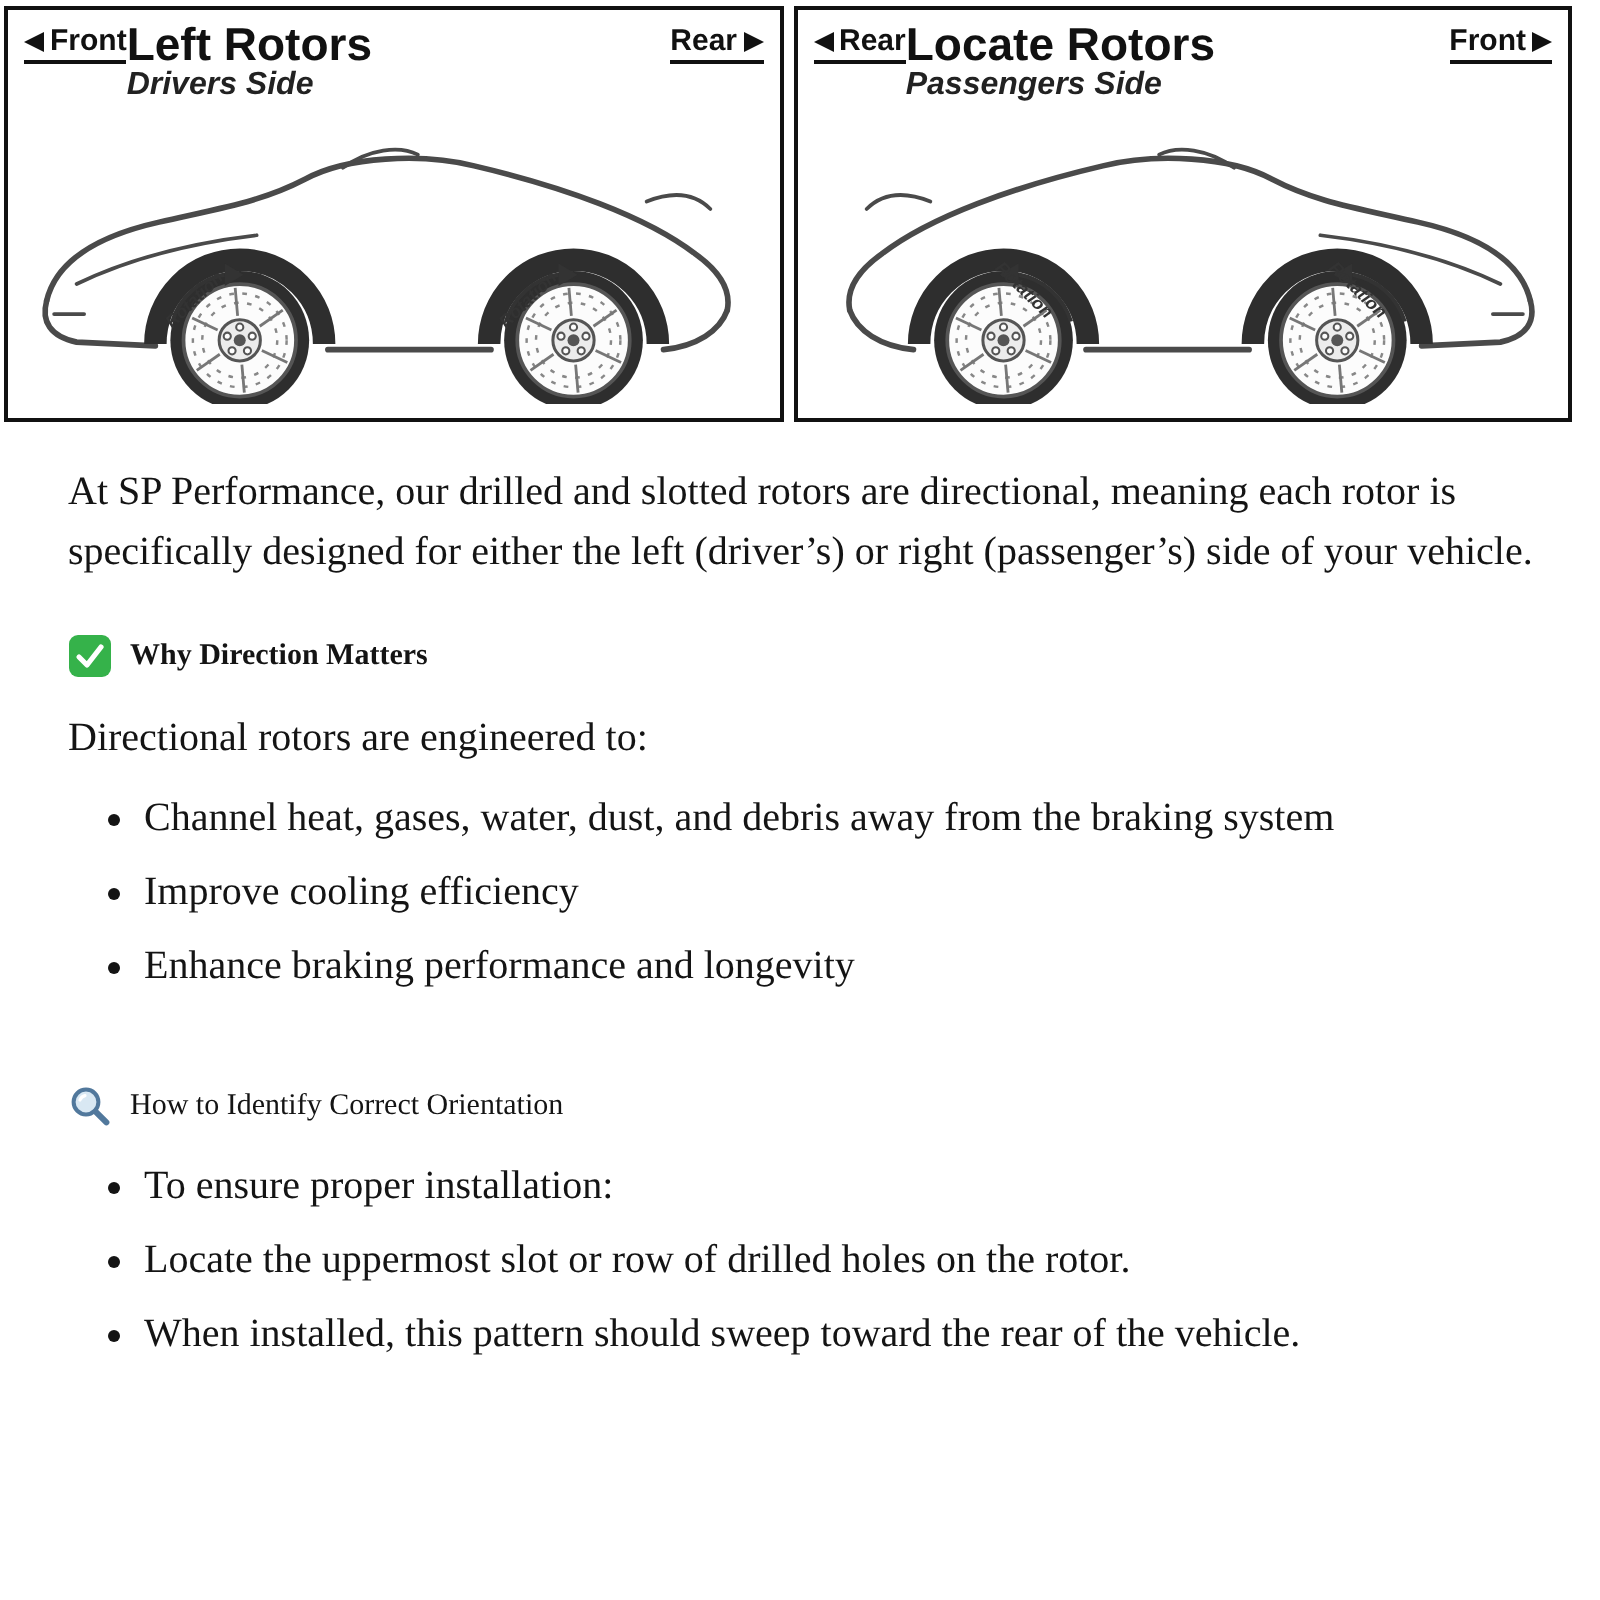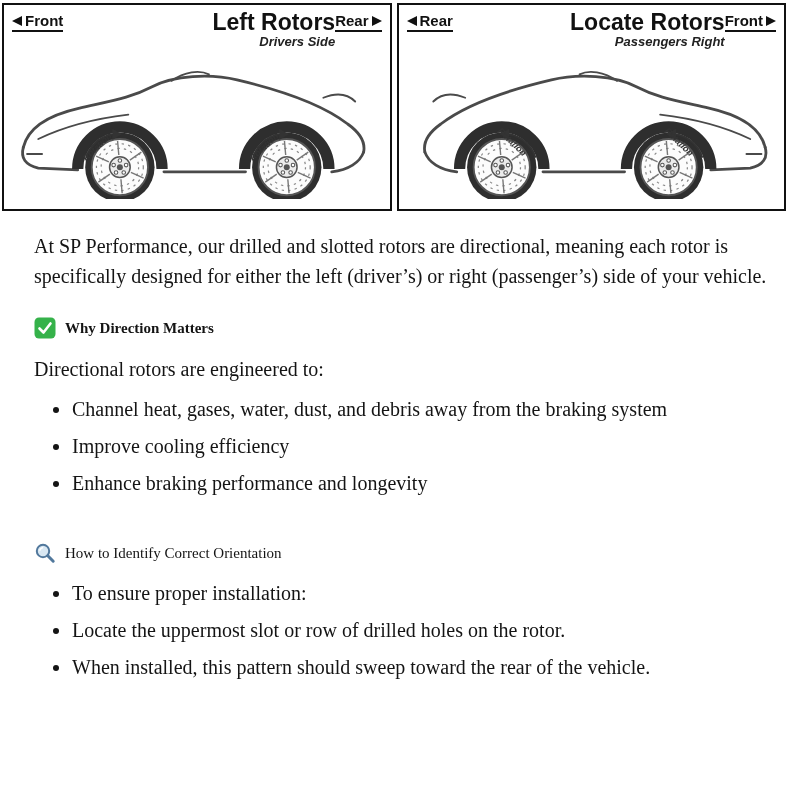--- a/index.html
+++ b/index.html
@@ -13,23 +13,23 @@
   .diagram{display:flex;gap:5px;padding:3px 14px 0 2px;}
   .panel{
     flex:1;border:2px solid #111;background:#fff;
     height:208px;box-sizing:border-box;overflow:hidden;
   }
   .panel-header{
     display:flex;justify-content:space-between;align-items:flex-start;
     padding:5px 8px 0 8px;
     font-family:"Liberation Sans", sans-serif;
   }
-  .panel-titles{flex:1;text-align:right;line-height:1.05;}
+  .panel-titles{flex:1;text-align:left;line-height:1.05;}
   .panel-title{font-weight:bold;font-size:23px;color:#111;}
-  .panel-sub{font-weight:bold;font-style:italic;font-size:13px;color:#222;margin-top:1px;}
+  .panel-sub{font-weight:bold;font-style:italic;font-size:16px;color:#222;margin-top:1px;}
   .dir{
     font-weight:bold;font-size:15px;color:#111;
     border-bottom:2px solid #111;padding-bottom:1px;
     white-space:nowrap;display:inline-flex;align-items:center;gap:3px;
     margin-top:2px;
   }
   .tri{width:0;height:0;display:inline-block;}
   .tri-left{border-top:5px solid transparent;border-bottom:5px solid transparent;border-right:10px solid #111;}
   .tri-right{border-top:5px solid transparent;border-bottom:5px solid transparent;border-left:10px solid #111;}
   .car-svg{display:block;width:100%;height:150px;}
@@ -140,21 +140,21 @@
   </div>
 
   <div class="panel">
     <div class="panel-header">
       <span class="dir">
         <i class="tri tri-left"></i>
         <span>Rear</span>
       </span>
       <span class="panel-titles">
         <div class="panel-title">Locate Rotors</div>
-        <div class="panel-sub">Passengers Right</div>
+        <div class="panel-sub">Passengers Side</div>
       </span>
       <span class="dir">
         <span>Front</span>
         <i class="tri tri-right"></i>
       </span>
     </div>
 
     <svg class="car-svg" viewBox="0 0 390 160">
       <defs>
         <g id="rotorB">

